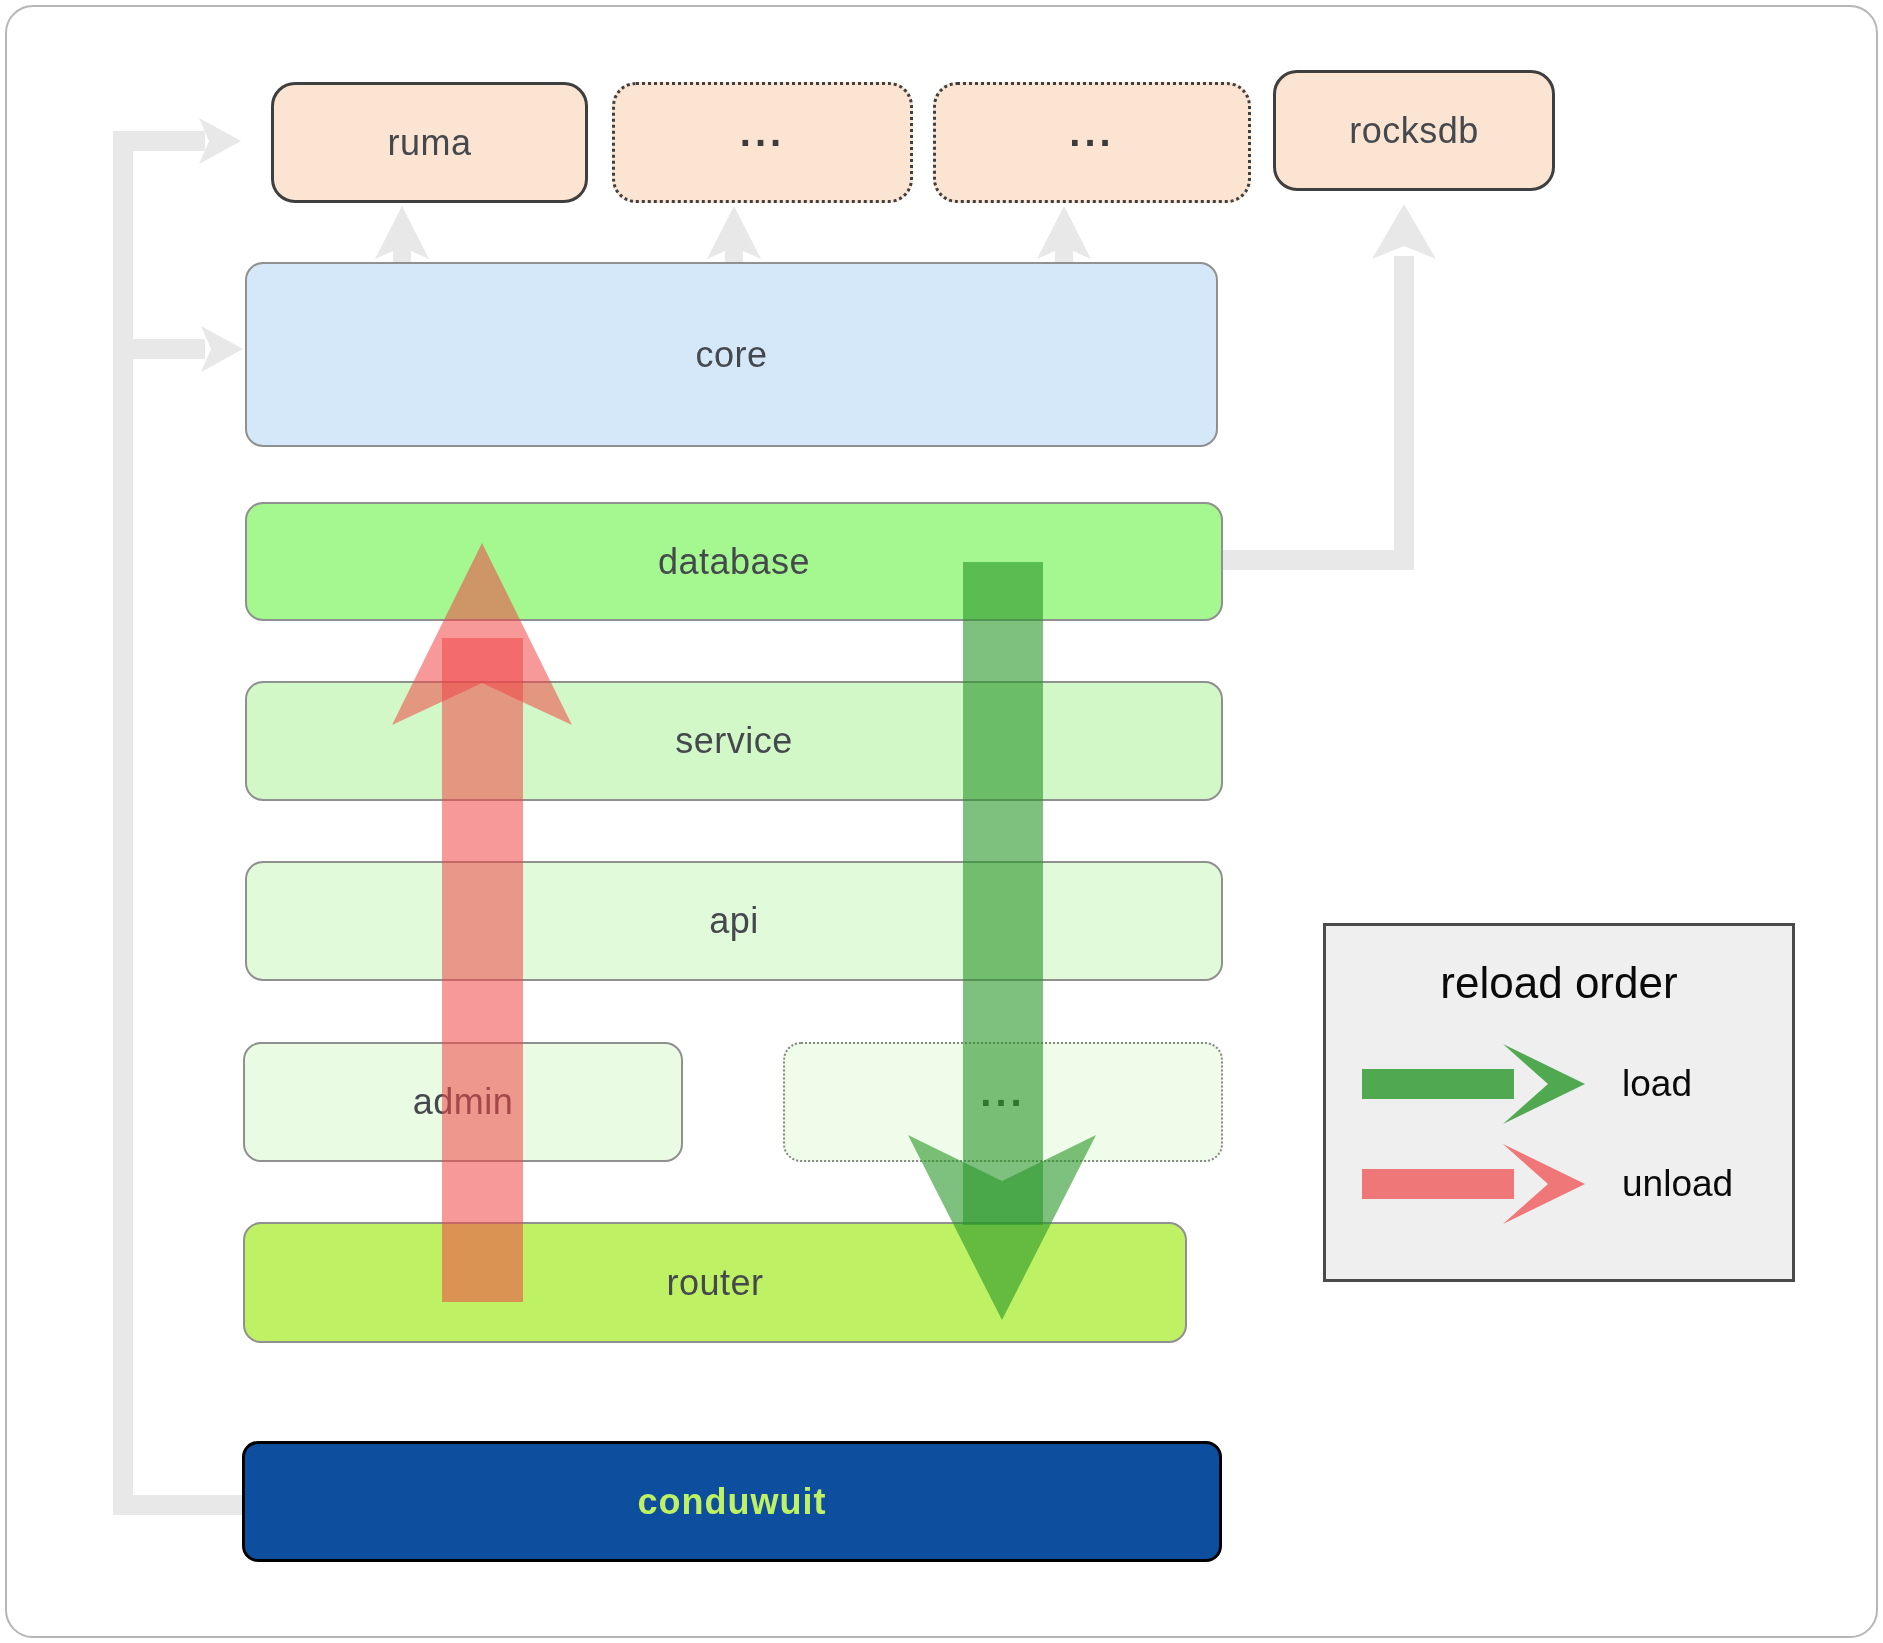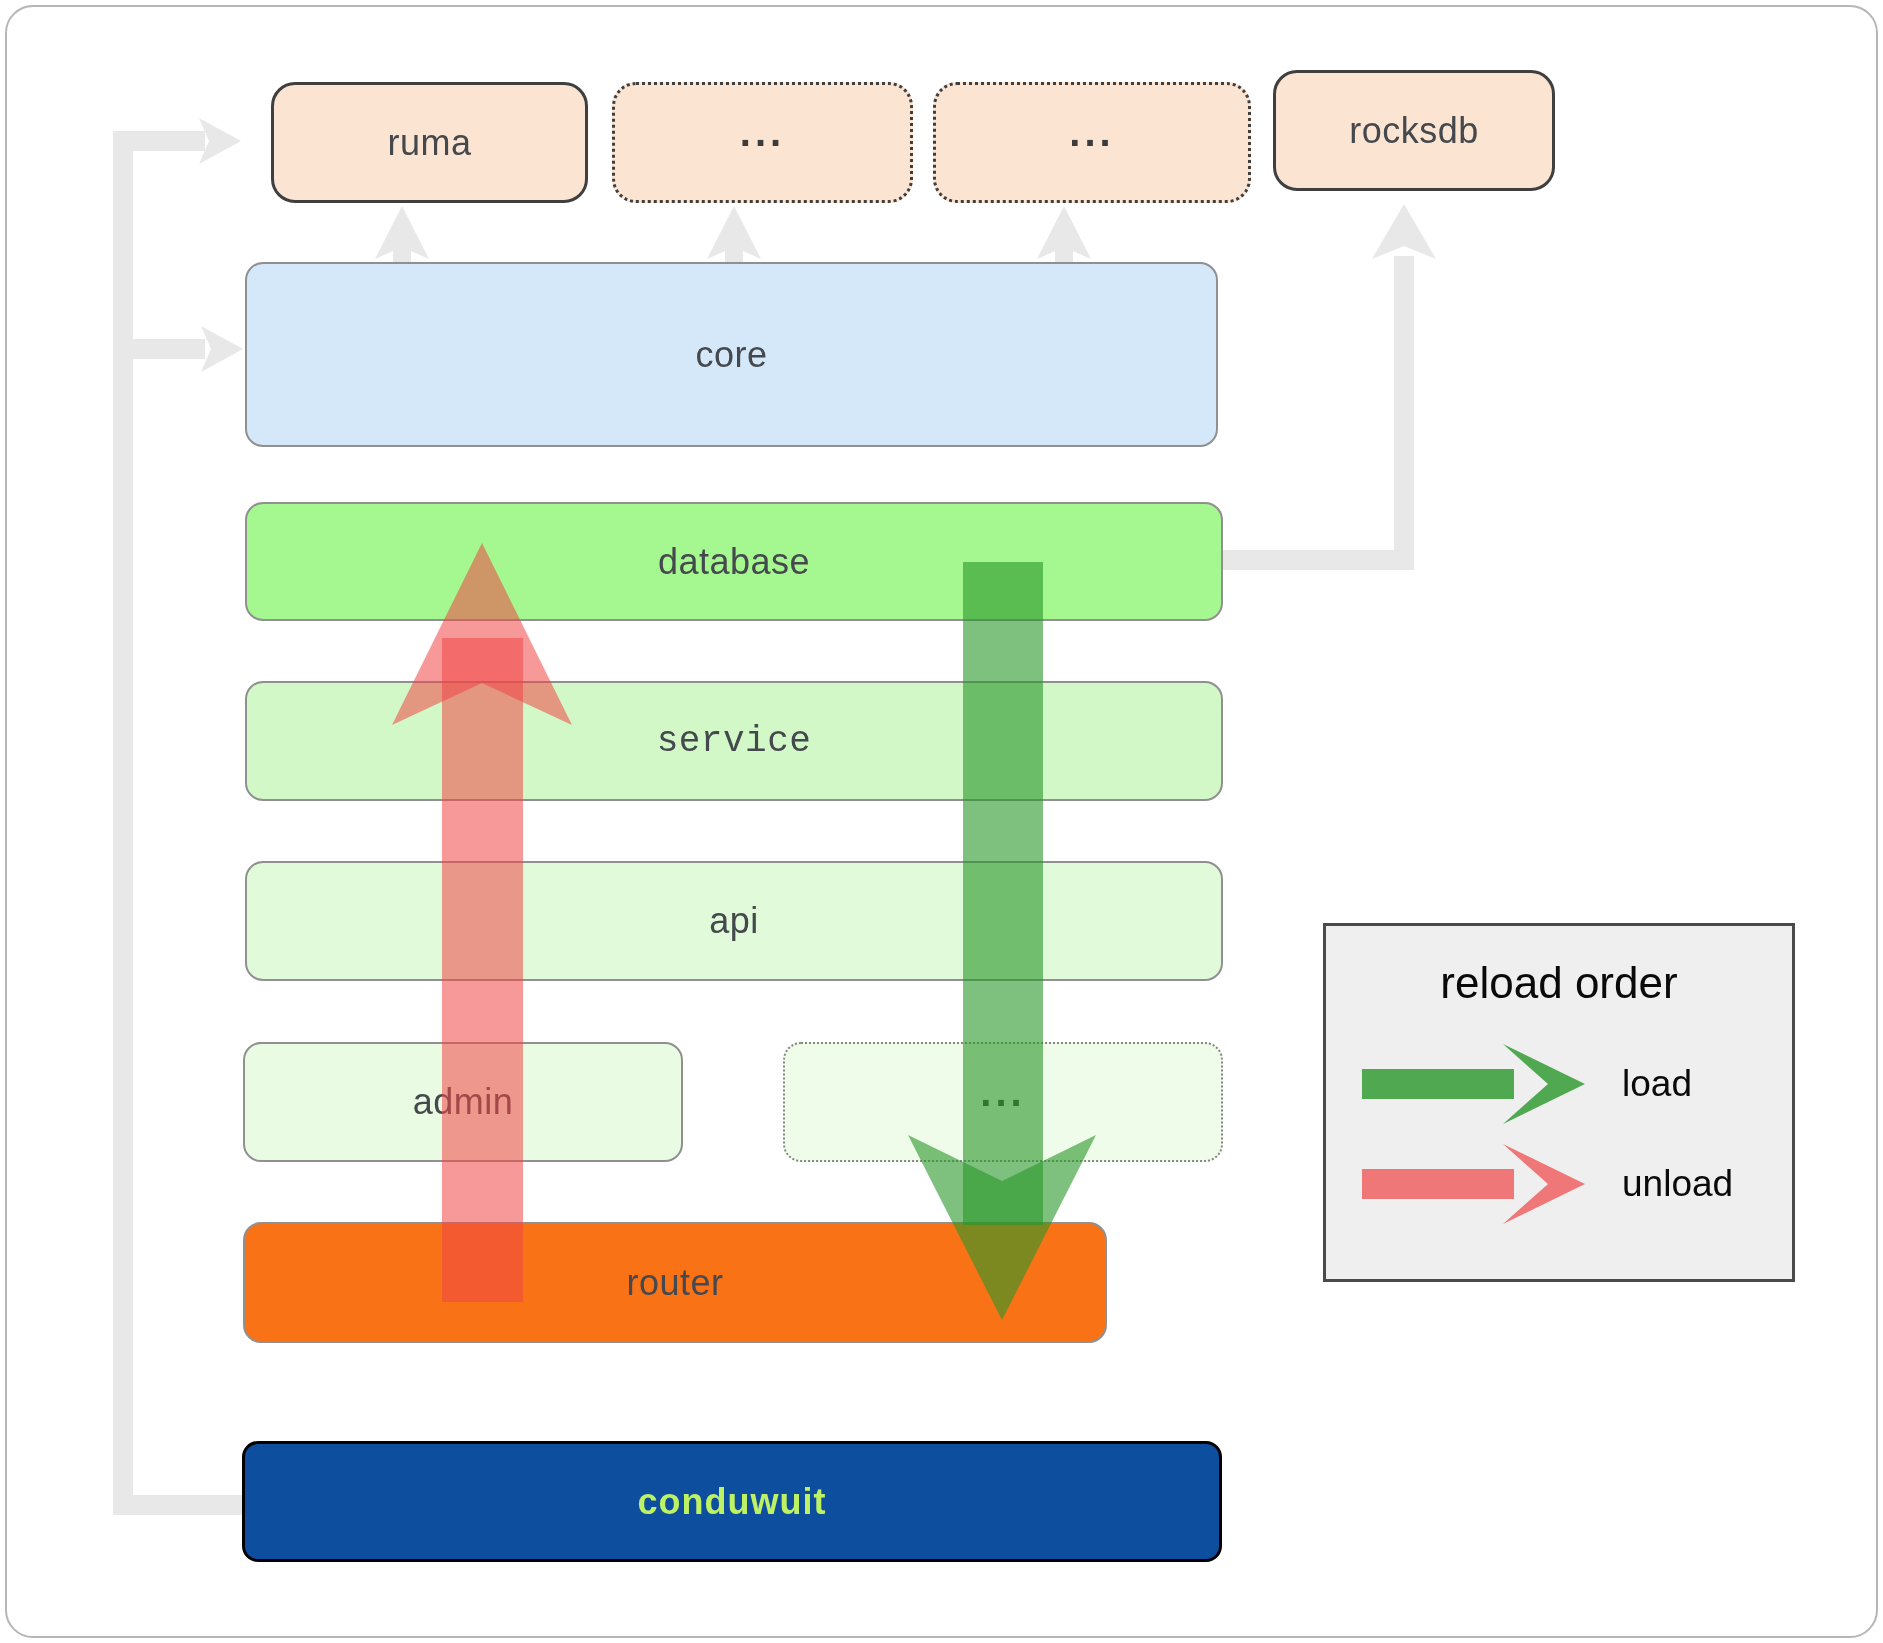--- a/index.html
+++ b/index.html
@@ -18,26 +18,26 @@
     display:flex; align-items:center; justify-content:center;
     font-size:36px; color:#45494e; letter-spacing:0.5px;
   }
   
   .module { background:#fce4d2; border:3px solid #3f3f3f; border-radius:24px;margin-left:28px; }
   .module.dotted { border:3px dotted #3f3f3f; }
   
   .wide { border:2px solid #909090; border-radius:18px; }
   .box-core      { left:245px;  top:262px;  width:973px; height:185px; background:#d5e8f9; }
   .box-database  { left:245px;  top:502px;  width:978px; height:119px; background:#a5f78f; }
-  .box-service   { left:245px;  top:681px;  width:978px; height:120px; background:#d2f8c7;font-family:Liberation Mono, monospace; }
+  .box-service   { left:245px;  top:681px;  width:978px; height:120px; background:#d2f8c7; }
   .box-api       { left:245px;  top:861px;  width:978px; height:120px; background:#e1fad9; }
   .box-admin     { left:243px;  top:1042px; width:440px; height:120px; background:#eafbe3; }
   .box-ext-mid   { left:783px;  top:1042px; width:440px; height:120px; background:#effce9;
                    border:2px dotted #868686; border-radius:18px; }
-  .box-router    { left:243px;  top:1222px; width:864px; height:121px; background:#f97316; }
+  .box-router    { left:243px;  top:1222px; width:944px; height:121px; background:#bef264; }
   .box-conduwuit { left:242px;  top:1441px; width:980px; height:121px; background:#0d4f9e;
                    border:3px solid #000000; border-radius:16px;
                    color:#bef264; font-weight:600; letter-spacing:1px; }
   .box-ruma      { left:243px;  top:82px;  width:317px; height:121px; }
   .box-ext1      { left:584px;  top:82px;  width:301px; height:121px; }
   .box-ext2      { left:905px;  top:82px;  width:318px; height:121px; }
   .box-rocksdb   { left:1245px; top:70px;  width:282px; height:121px; }
 
   .dots {
     font-weight:700; font-size:40px; letter-spacing:4px; color:#3c3c3c;

